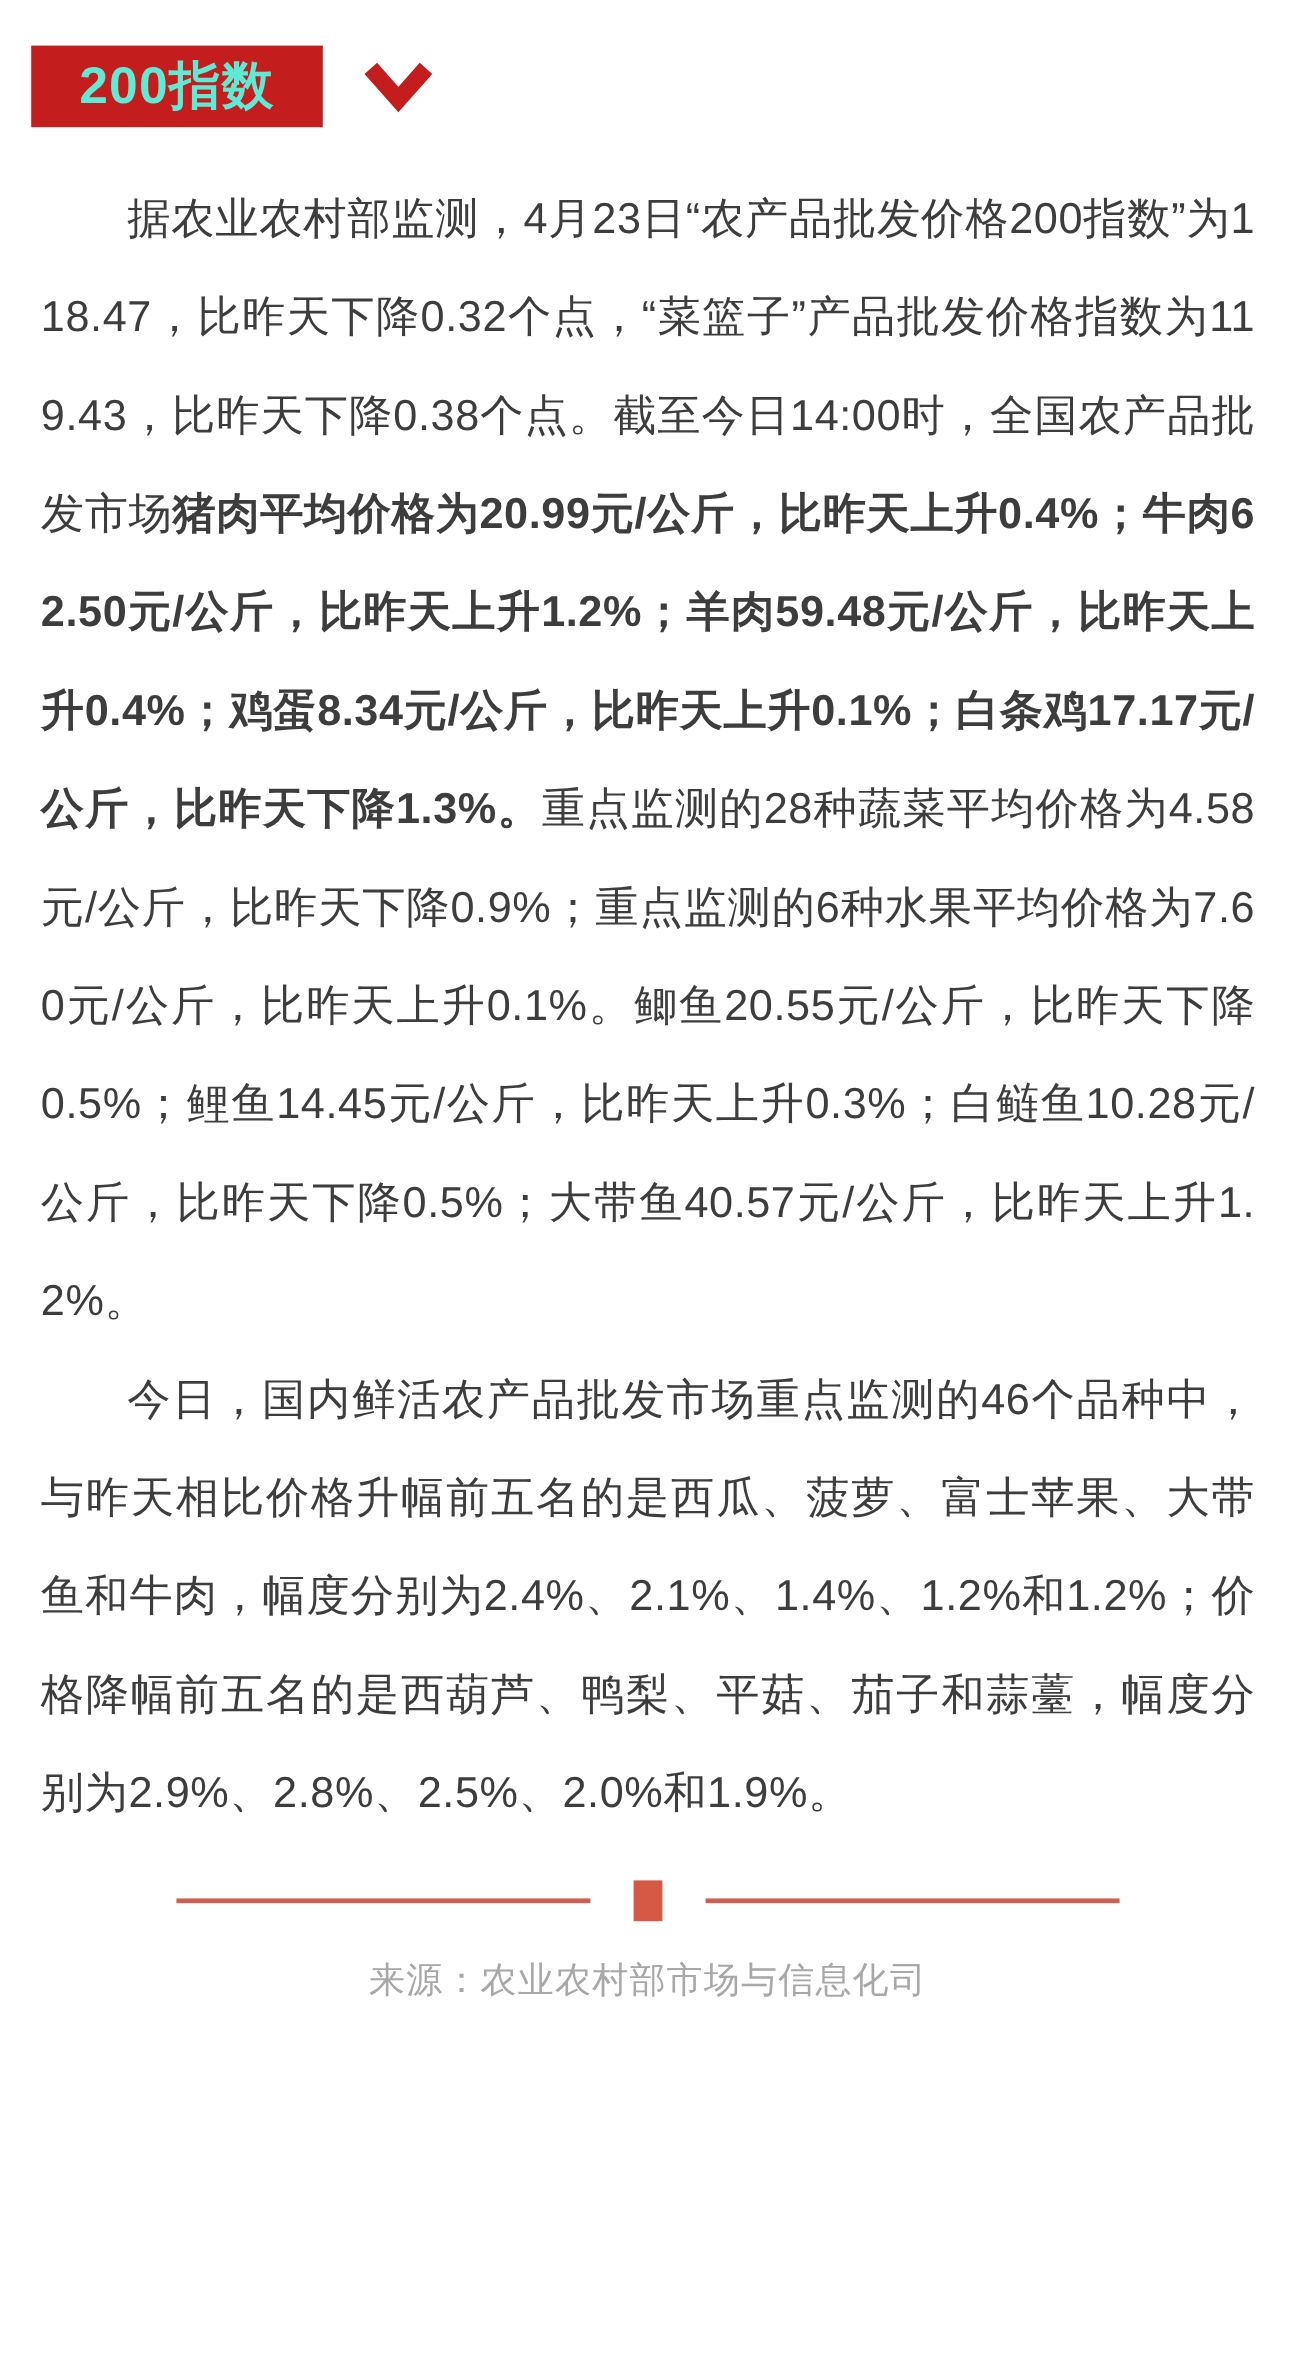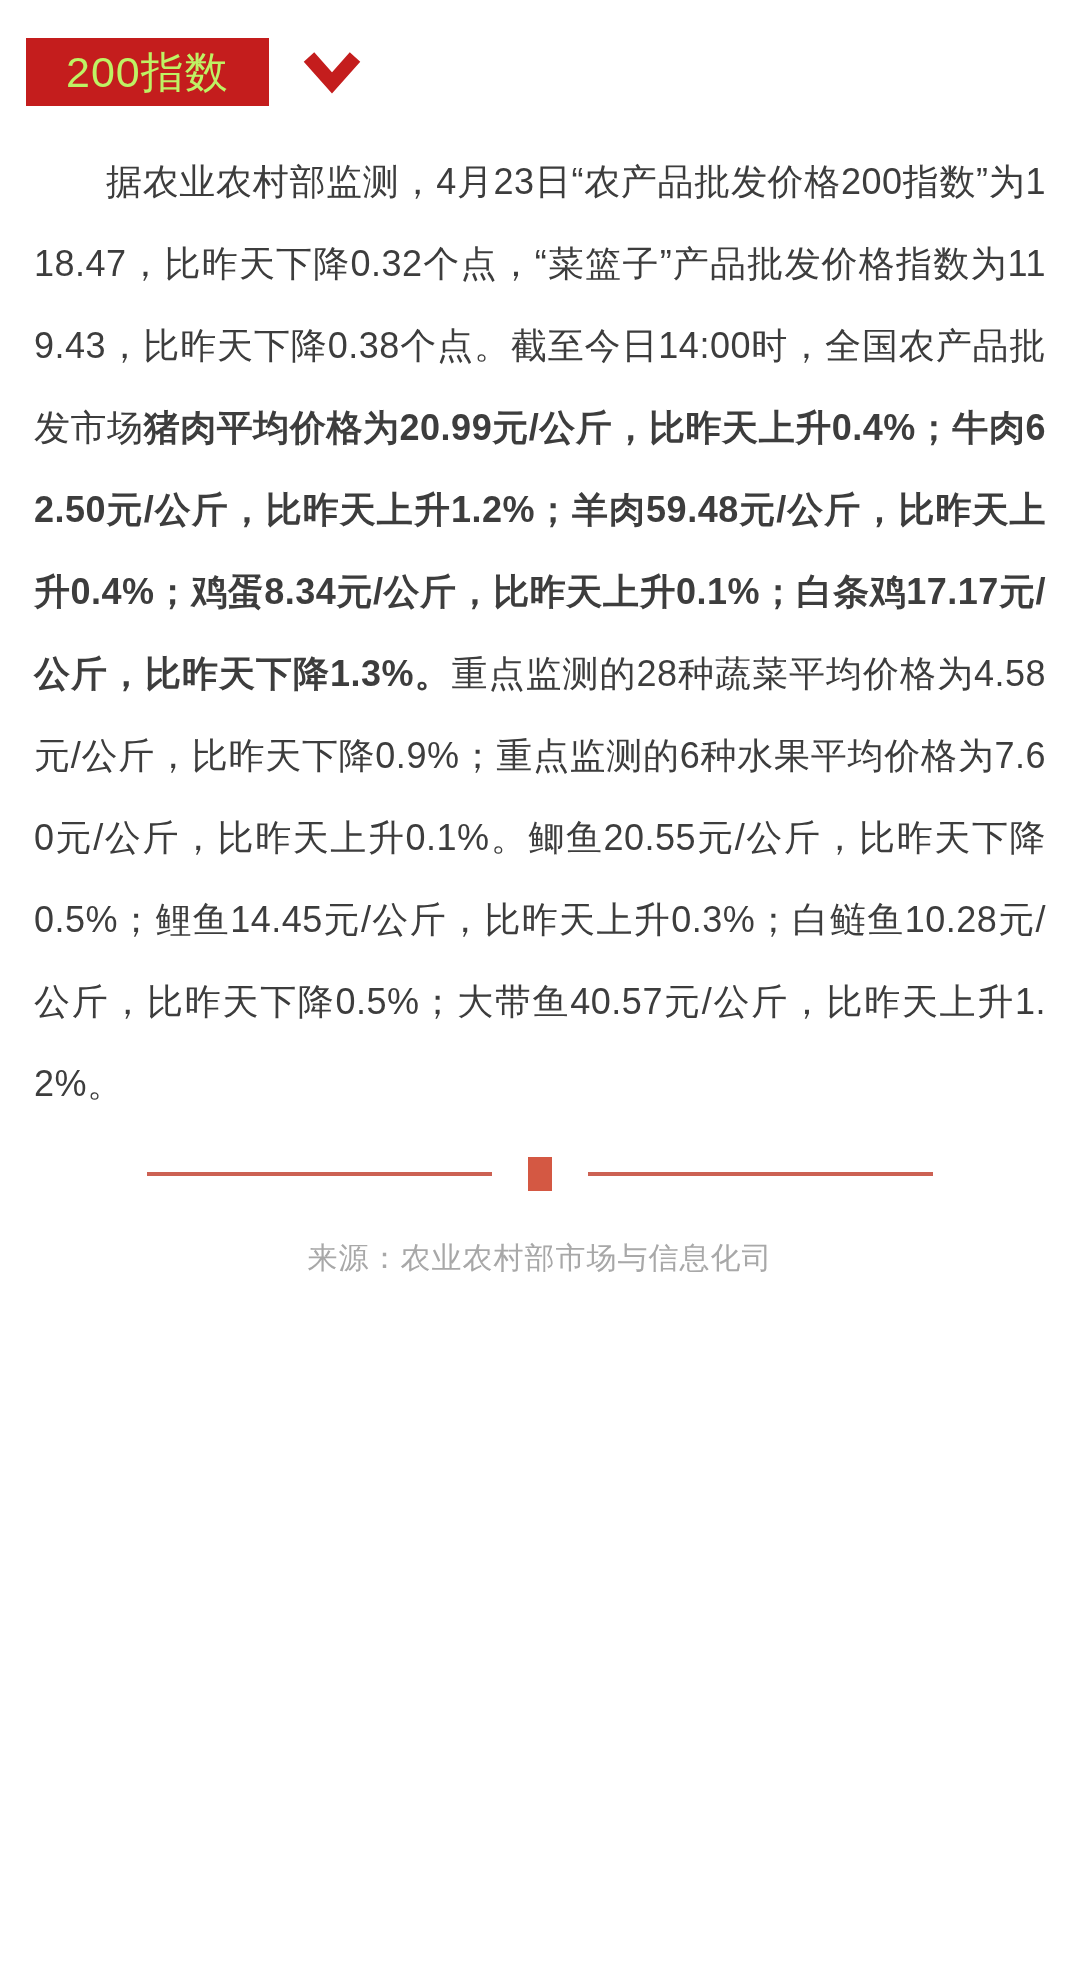--- a/index.html
+++ b/index.html
@@ -21,22 +21,22 @@
   }
   
   .header {
     display: flex;
     align-items: center;
     margin: 38px 0 0 26px;
   }
   .badge {
     display: inline-block;
     background: var(--badge-red, #c41d1d);
-    color: #bef264;
-    font-weight: 400;
+    color: #5eead4;
+    font-weight: 700;
     font-size: 43px;
     line-height: 68px;
     height: 68px;
     padding: 0 40px;
     letter-spacing: 1px;
     white-space: nowrap;
   }
   .chevron {
     margin-left: 34px;
     display: flex;
@@ -76,21 +76,21 @@
     background: var(--divider-line, #cc6153);
   }
   .d-square {
     width: 24px;
     height: 34px;
     margin: 0 36px;
     background: var(--divider-square, #d45843);
   }
   
   .source {
-    margin-top: 46px;
+    margin-top: 29px;
     text-align: center;
     font-size: 30px;
     line-height: 42px;
     color: var(--source-gray, #a8a8a8);
     letter-spacing: 1px;
   }
 </style>
 </head>
 <body>
 
@@ -102,20 +102,21 @@
     </div>
     <span class="chevron">
       <svg width="58" height="44" viewBox="0 0 58 44" aria-hidden="true">
         <path d="M6 7 L29 33 L52 7" fill="none" stroke="#c41d1d" stroke-width="14"></path>
       </svg>
     </span>
   </header>
 
   <main class="article">
     <p class="para"><span>据农业农村部监测，4月23日“农产品批发价格200指数”为118.47，比昨天下降0.32个点，“菜篮子”产品批发价格指数为119.43，比昨天下降0.38个点。截至今日14:00时，全国农产品批发市场</span><strong>猪肉平均价格为20.99元/公斤，比昨天上升0.4%；牛肉62.50元/公斤，比昨天上升1.2%；羊肉59.48元/公斤，比昨天上升0.4%；鸡蛋8.34元/公斤，比昨天上升0.1%；白条鸡17.17元/公斤，比昨天下降1.3%。</strong><span>重点监测的28种蔬菜平均价格为4.58元/公斤，比昨天下降0.9%；重点监测的6种水果平均价格为7.60元/公斤，比昨天上升0.1%。鲫鱼20.55元/公斤，比昨天下降0.5%；鲤鱼14.45元/公斤，比昨天上升0.3%；白鲢鱼10.28元/公斤，比昨天下降0.5%；大带鱼40.57元/公斤，比昨天上升1.2%。</span></p>
+    <p class="para"><span>今日，国内鲜活农产品批发市场重点监测的46个品种中，与昨天相比价格升幅前五名的是西瓜、菠萝、富士苹果、大带鱼和牛肉，幅度分别为2.4%、2.1%、1.4%、1.2%和1.2%；价格降幅前五名的是西葫芦、鸭梨、平菇、茄子和蒜薹，幅度分别为2.9%、2.8%、2.5%、2.0%和1.9%。</span></p>
   </main>
 
   <div class="divider">
     <span class="d-line"></span>
     <span class="d-square"></span>
     <span class="d-line"></span>
   </div>
 
   <footer class="source">
     <span>来源：农业农村部市场与信息化司</span>

